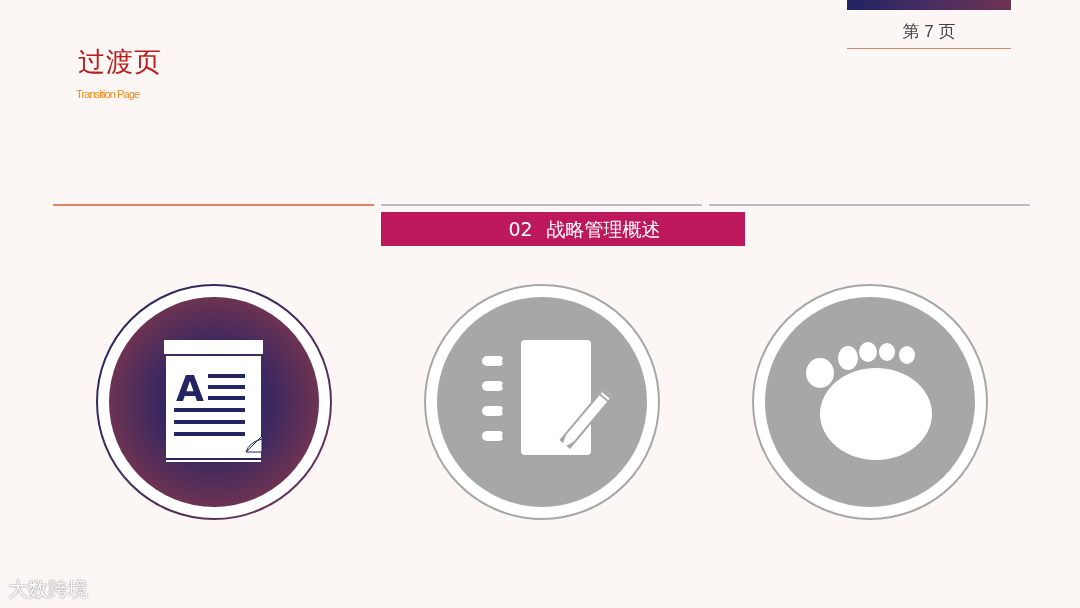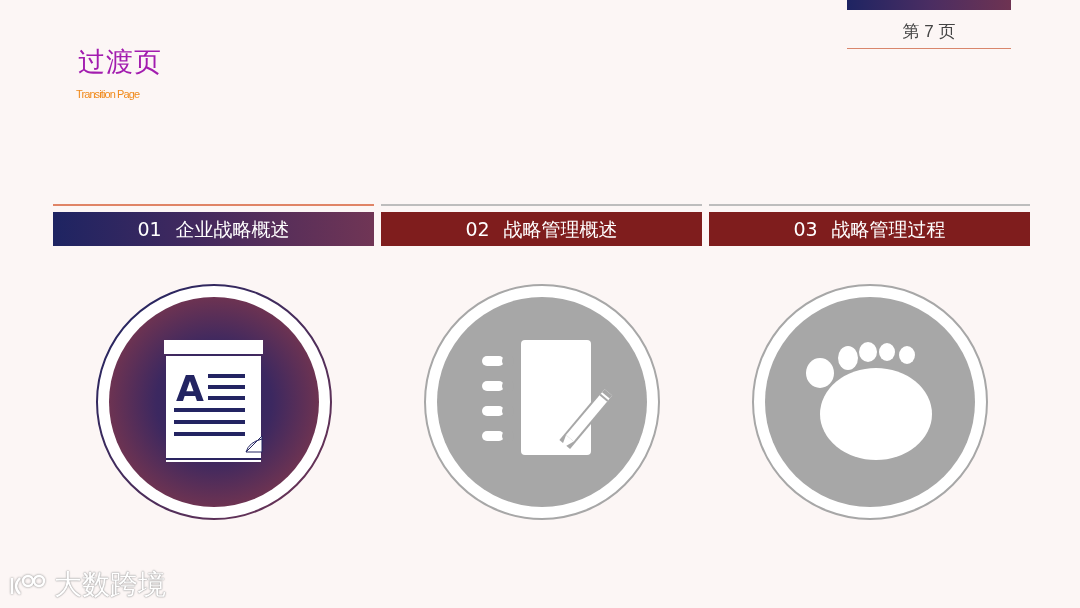--- a/index.html
+++ b/index.html
@@ -6,67 +6,61 @@
   body {
     width:1080px; height:608px; position:relative; overflow:hidden;
     background:#fcf6f5;
     font-family:"Liberation Sans","DejaVu Sans",sans-serif;
   }
   .topbar { position:absolute; left:847px; top:0; width:164px; height:10px;
     background:linear-gradient(90deg,#1e2462 0%,#4a2d62 50%,#6e3352 100%); }
   .pagenum { position:absolute; left:847px; top:18px; width:164px; height:30px;
     text-align:center; font-size:17px; color:#444; line-height:28px; }
   .pagenum-line { position:absolute; left:847px; top:48px; width:164px; height:1px; background:#d9866c; }
-  .title { position:absolute; left:78px; top:44px; font-size:27px; color:#a21caf; font-family:"DejaVu Sans",sans-serif; letter-spacing:1px; }
+  .title { position:absolute; left:78px; top:44px; font-size:27px; color:#b91c1c; font-family:"DejaVu Sans",sans-serif; letter-spacing:1px; }
   .subtitle { position:absolute; left:76px; top:88px; font-size:11px; color:#f08a1c; letter-spacing:-0.9px; font-family:"Liberation Sans",sans-serif; }
 
   .tab { position:absolute; top:204px; width:321px; height:42px; }
   .tab .line { position:absolute; left:0; top:0; width:100%; height:2px; }
   .tab .bar { position:absolute; left:0; top:8px; width:100%; height:34px;
     color:#fff; font-size:19px; line-height:34px; text-align:center; font-family:"DejaVu Sans",sans-serif; }
   .tab.active .line { background:#e08466; }
   .tab.active .bar { background:linear-gradient(90deg,#1e2462 0%,#43295e 45%,#703555 100%); }
   .tab.inactive .line { background:#bdbdbd; }
-  .tab.inactive .bar { background:#7f1d1d; }
+  .tab.inactive .bar { background:#be185d;padding-left:43px; }
   .tab .num { margin-right:14px; }
 
   .circle { position:absolute; top:284px; width:236px; height:236px; }
   .circle svg { width:236px; height:236px; display:block; }
 
   .watermark { position:absolute; left:8px; top:570px; height:30px; display:flex; align-items:center; gap:6px;
-    color:#fff; font-size:28px; font-family:"DejaVu Sans",sans-serif; text-shadow:0 0 2px #9a9a9a, 0 0 1px #888; }
+    color:#fff; font-size:20px; font-family:"DejaVu Sans",sans-serif; text-shadow:0 0 2px #9a9a9a, 0 0 1px #888;flex-direction:column; }
   .watermark svg { display:block; }
 </style>
 </head>
 <body>
 
 <div class="topbar"></div>
 <div class="pagenum">第 7 页</div>
 <div class="pagenum-line"></div>
 
 <div class="title">过渡页</div>
 <div class="subtitle">Transition Page</div>
 
 <div class="tab active" style="left:53px;">
   <div class="line"></div>
-  <div class="bar">
-    <span class="num">01</span><span>企业战略概述</span>
-  </div>
 </div>
 <div class="tab inactive" style="left:381px;">
   <div class="line"></div>
   <div class="bar">
     <span class="num">02</span><span>战略管理概述</span>
   </div>
 </div>
 <div class="tab inactive" style="left:709px;">
   <div class="line"></div>
-  <div class="bar">
-    <span class="num">03</span><span>战略管理过程</span>
-  </div>
 </div>
 
 <div class="circle" style="left:96px;">
   <svg viewBox="0 0 236 236">
     <defs>
       <radialGradient id="g1" cx="50%" cy="50%" r="50%">
         <stop offset="0%" stop-color="#2a2460"></stop>
         <stop offset="55%" stop-color="#3c2860"></stop>
         <stop offset="100%" stop-color="#6d3352"></stop>
       </radialGradient>

